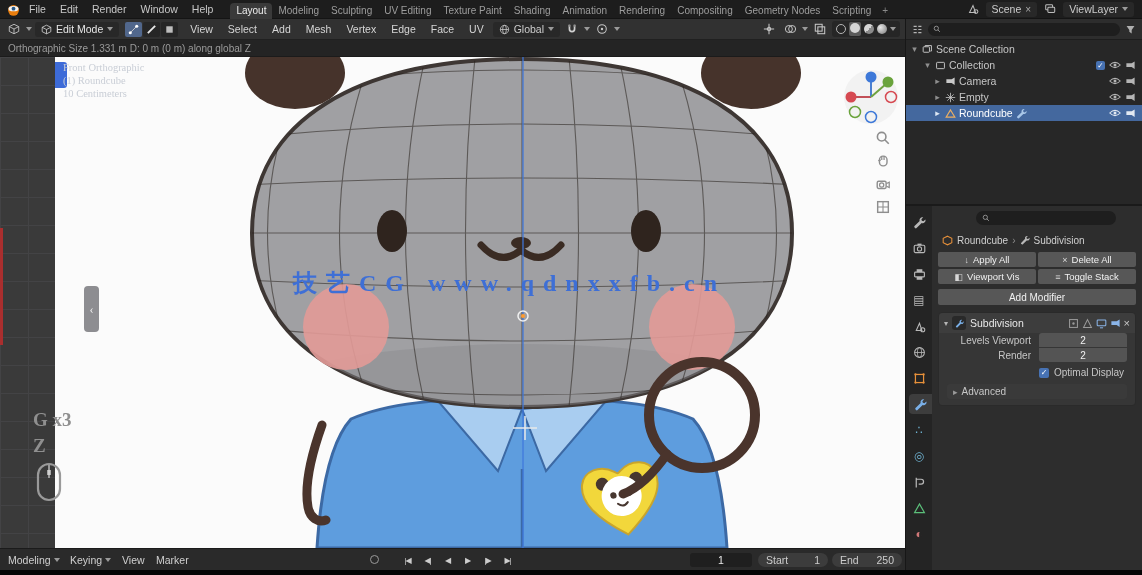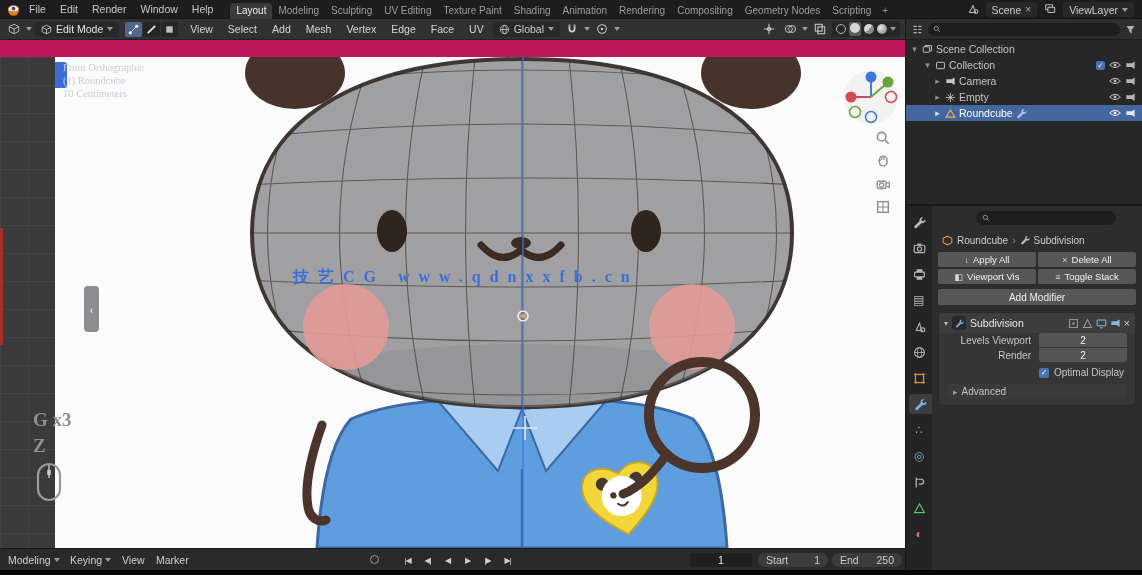--- a/index.html
+++ b/index.html
@@ -11,21 +11,21 @@
   }
   
   .topbar { position:absolute; left:0; top:0; width:1142px; height:19px;
     background:#1d1d1d; border-bottom:1px solid #141414; display:flex; align-items:center; }
   .logo { width:18px; display:flex; justify-content:center; margin-left:4px; }
   .menu { padding:0 7px; color:#c8c8c8; line-height:19px; cursor:default; }
   .tabs { display:flex; margin-left:10px; height:19px; align-items:flex-end; }
   .tab { padding:2px 6px 3px 6px; color:#9d9d9d; border-radius:4px 4px 0 0; white-space:nowrap; font-size:10px; }
   .tab.active { background:#3a3a3a; color:#ededed; }
   .tab.plus { color:#8a8a8a; padding:2px 5px 3px 5px; }
-  .topbar-right { margin-left:auto; display:flex; align-items:flex-end; gap:4px; padding-right:8px; }
+  .topbar-right { margin-left:auto; display:flex; align-items:center; gap:4px; padding-right:8px; }
   .pill { display:flex; align-items:center; gap:4px; background:#282828; border-radius:3px; padding:1px 6px; height:15px; }
   .caret { width:0; height:0; border-left:3px solid transparent; border-right:3px solid transparent; border-top:4px solid #9a9a9a; display:inline-block; }
   .xglyph { color:#a8a8a8; font-size:10px; }
   
   .toolbar { position:absolute; left:0; top:19px; width:905px; height:21px;
     background:#313131; border-bottom:1px solid #202020; display:flex; align-items:center; gap:3px; padding:0 5px; }
   .tool-menu { padding:0 6px; color:#d6d6d6; line-height:21px; }
   .selmode { display:flex; gap:1px; margin:0 3px; }
   .selbtn { width:17px; height:15px; background:#262626; display:flex; align-items:center; justify-content:center; border-radius:2px; }
   .selbtn.active { background:#51678c; }
@@ -38,21 +38,21 @@
   .op-hint { position:absolute; left:0; top:40px; width:905px; height:17px; background:#242424;
     color:#9b9b9b; font-size:10px; line-height:17px; padding-left:8px; border-bottom:1px solid #1b1b1b; }
   
   .vp-canvas { position:absolute; left:0; top:57px; width:1023px; height:491px; background:#3a3a3a;
     background-image:
       repeating-linear-gradient(to right, #434345 0 1px, transparent 1px 28px),
       repeating-linear-gradient(to bottom, #434345 0 1px, transparent 1px 28px); font-family: Liberation Serif, serif; }
   .ref-image { position:absolute; left:55px; top:0; width:850px; height:491px; background:#fbfbfb; overflow:hidden; }
   .overlay-text { position:absolute; left:8px; top:4px; color:#c9ced6; font-size:10.5px; line-height:13px; }
   .blue-marker { position:absolute; left:0; top:5px; width:12px; height:26px; background:#3d6bd8; border-radius:0 3px 3px 0; }
-  .watermark { position:absolute; left:238px; top:210px; color:#3e6fd6; font-size:16px; font-weight:700;
+  .watermark { position:absolute; left:238px; top:210px; color:#3e6fd6; font-size:24px; font-weight:700;
     letter-spacing:9px; white-space:nowrap; }
   .panel-tab { position:absolute; left:29px; top:229px; width:15px; height:46px; background:rgba(125,125,130,.88);
     border-radius:4px; color:#f0f0f0; display:flex; align-items:center; justify-content:center; font-size:12px; }
   .screencast { position:absolute; left:33px; top:350px; color:#8f8f8f; font-size:19px; font-weight:700; line-height:26px; }
   .mouse-glyph { position:absolute; left:36px; top:405px; }
   .red-strip { position:absolute; left:0; top:228px; width:3px; height:117px; background:#aa2e2e; }
   .nav-gizmo { position:absolute; right:5px; top:11px; }
   .view-icons { position:absolute; right:14px; top:73px; display:flex; flex-direction:column; gap:7px; align-items:center; }
   
   .right-col { position:absolute; left:905px; top:19px; width:237px; height:551px; background:#272727; border-left:1px solid #171717; }
@@ -249,20 +249,23 @@
     </span>
     <span class="shading-group">
       <span class="sh-sphere" style="border:1.5px solid #b5b5b5;"></span>
       <span class="sh-active"><span class="sh-sphere" style="background:#d6d6d6;"></span></span>
       <span class="sh-sphere" style="background:linear-gradient(135deg,#d6d6d6 50%,#8a8a8a 50%);"></span>
       <span class="sh-sphere" style="background:radial-gradient(circle at 35% 35%, #e8e8e8, #777);"></span>
       <span class="caret"></span>
     </span>
   </div>
 
+  <div class="op-hint">
+    <span>Orthographic Size 1.331 m   D: 0 m (0 m) along global Z</span>
+  </div>
 
   <div class="vp-canvas">
     <div class="ref-image">
 
       <svg class="character" width="850" height="491" viewBox="0 0 850 491">
         <defs>
           <clipPath id="headClip">
               <path d="M197,176 C197,62 305,2 467,2 C629,2 737,62 737,176 C737,290 629,350 467,350 C305,350 197,290 197,176 Z"></path>
             </clipPath>
         </defs>

